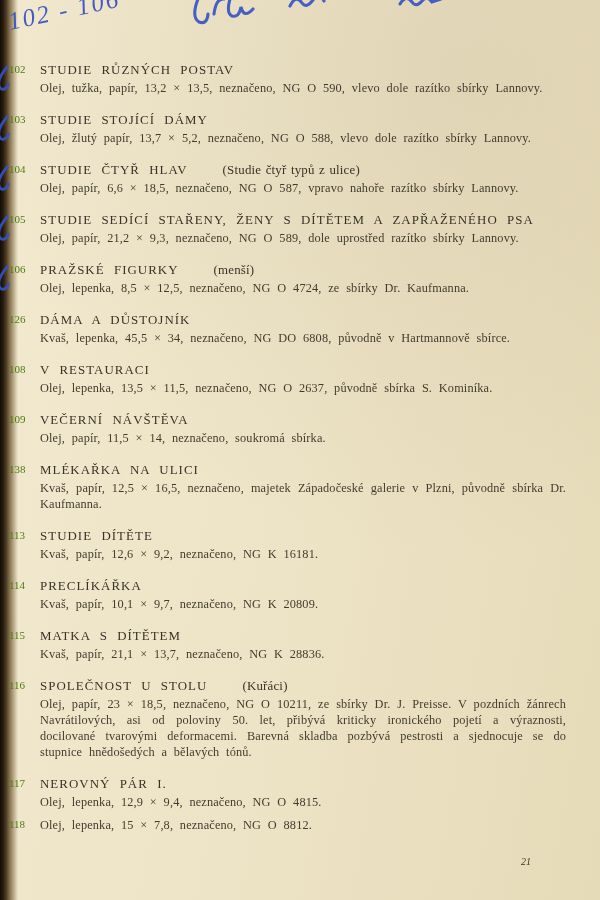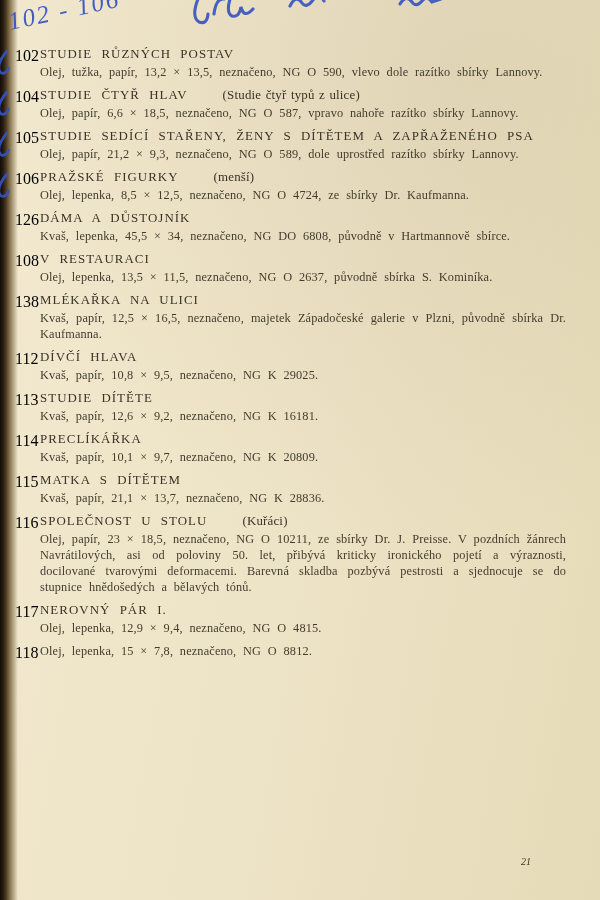--- a/index.html
+++ b/index.html
@@ -10,23 +10,23 @@
       radial-gradient(130% 90% at 75% 8%, rgba(120,100,60,.10), rgba(120,100,60,0) 60%),
       linear-gradient(100deg,#f2e9cf 0%,#ede3c6 50%,#e6dbb8 100%);
   }
   .binding-edge{
     position:absolute;left:0;top:0;bottom:0;width:18px;
     background:linear-gradient(90deg,#120c05 0,#271b0e 3px,#4a3a24 6px,#8a7753 10px,rgba(138,119,83,0) 18px);
   }
   .handwriting{position:absolute;top:-2px;left:2px;pointer-events:none;}
   .page-content{position:absolute;left:40px;right:34px;top:46px;color:#3c352a;}
   .entry{position:relative;margin-bottom:7px;}
-  .entry-number{position:absolute;left:-31px;top:1px;font-size:16px;color:#000000;margin-left:6px;}
+  .entry-number{position:absolute;left:-31px;top:1px;font-size:11px;color:#4d7c0f;}
   .entry-mark{position:absolute;left:-45px;top:2px;width:18px;height:28px;}
-  .entry-title{font-size:12.9px;line-height:17px;letter-spacing:1.05px;word-spacing:5px;color:#393328;}
+  .entry-title{font-size:12.9px;line-height:17px;letter-spacing:1.05px;word-spacing:5px;color:#393328;margin-top:16px;}
   .title-paren{letter-spacing:.2px;word-spacing:1px;padding-left:30px;}
   .title-paren:not(:empty){margin-left:5px;}
   .entry-body{
     font-size:12.3px;line-height:16px;margin-top:1px;
     text-align:justify;word-spacing:3.5px;letter-spacing:.15px;color:#423c2e;
   }
   .page-number{position:absolute;top:856px;left:521px;font-style:italic;font-size:10px;color:#3c352a;}
 </style>
 </head>
 <body>
@@ -51,20 +51,32 @@
     </svg>
     <span class="entry-number">102</span>
     <div class="entry-text">
       <div class="entry-title">
         <span class="title-caps">STUDIE RŮZNÝCH POSTAV</span><span class="title-paren"></span>
       </div>
       <div class="entry-body">Olej, tužka, papír, 13,2 × 13,5, neznačeno, NG O 590, vlevo dole razítko sbírky Lannovy.</div>
     </div>
   </div>
 
+  <div class="entry">
+    <svg class="entry-mark" viewBox="0 0 18 28">
+      <path d="M12,3 C6,10 2.5,18 4.5,23 C6.5,27 12,25.5 13.5,20" stroke="#3552c2" stroke-width="2.8" fill="none" stroke-linecap="round" opacity="0.9"></path>
+    </svg>
+    <span class="entry-number">103</span>
+    <div class="entry-text">
+      <div class="entry-title">
+        <span class="title-caps">STUDIE STOJÍCÍ DÁMY</span><span class="title-paren"></span>
+      </div>
+      <div class="entry-body">Olej, žlutý papír, 13,7 × 5,2, neznačeno, NG O 588, vlevo dole razítko sbírky Lannovy.</div>
+    </div>
+  </div>
 
   <div class="entry">
     <svg class="entry-mark" viewBox="0 0 18 28">
       <path d="M12,3 C6,10 2.5,18 4.5,23 C6.5,27 12,25.5 13.5,20" stroke="#3552c2" stroke-width="2.8" fill="none" stroke-linecap="round" opacity="0.9"></path>
     </svg>
     <span class="entry-number">104</span>
     <div class="entry-text">
       <div class="entry-title">
         <span class="title-caps">STUDIE ČTYŘ HLAV</span><span class="title-paren">(Studie čtyř typů z ulice)</span>
       </div>
@@ -113,43 +125,43 @@
 
     <span class="entry-number">108</span>
     <div class="entry-text">
       <div class="entry-title">
         <span class="title-caps">V RESTAURACI</span><span class="title-paren"></span>
       </div>
       <div class="entry-body">Olej, lepenka, 13,5 × 11,5, neznačeno, NG O 2637, původně sbírka S. Kominíka.</div>
     </div>
   </div>
 
+  <div class="entry">
+
+    <span class="entry-number">109</span>
+    <div class="entry-text">
+      <div class="entry-title">
+        <span class="title-caps">VEČERNÍ NÁVŠTĚVA</span><span class="title-paren"></span>
+      </div>
+      <div class="entry-body">Olej, papír, 11,5 × 14, neznačeno, soukromá sbírka.</div>
+    </div>
+  </div>
 
 
   <div class="entry">
 
     <span class="entry-number">138</span>
     <div class="entry-text">
       <div class="entry-title">
         <span class="title-caps">MLÉKAŘKA NA ULICI</span><span class="title-paren"></span>
       </div>
       <div class="entry-body">Kvaš, papír, 12,5 × 16,5, neznačeno, majetek Západočeské galerie v Plzni, původně sbírka Dr. Kaufmanna.</div>
     </div>
   </div>
 
-  <div class="entry">
-
-    <span class="entry-number">112</span>
-    <div class="entry-text">
-      <div class="entry-title">
-        <span class="title-caps">DÍVČÍ HLAVA</span><span class="title-paren"></span>
-      </div>
-      <div class="entry-body">Kvaš, papír, 10,8 × 9,5, neznačeno, NG K 29025.</div>
-    </div>
-  </div>
 
   <div class="entry">
 
     <span class="entry-number">113</span>
     <div class="entry-text">
       <div class="entry-title">
         <span class="title-caps">STUDIE DÍTĚTE</span><span class="title-paren"></span>
       </div>
       <div class="entry-body">Kvaš, papír, 12,6 × 9,2, neznačeno, NG K 16181.</div>
     </div>

